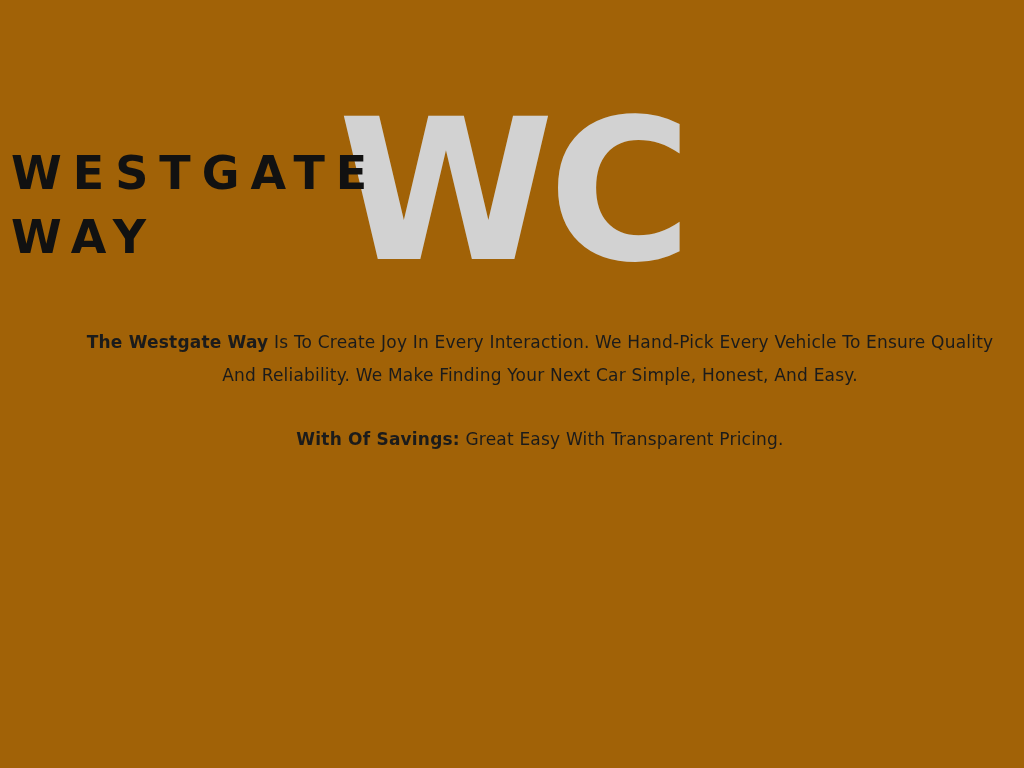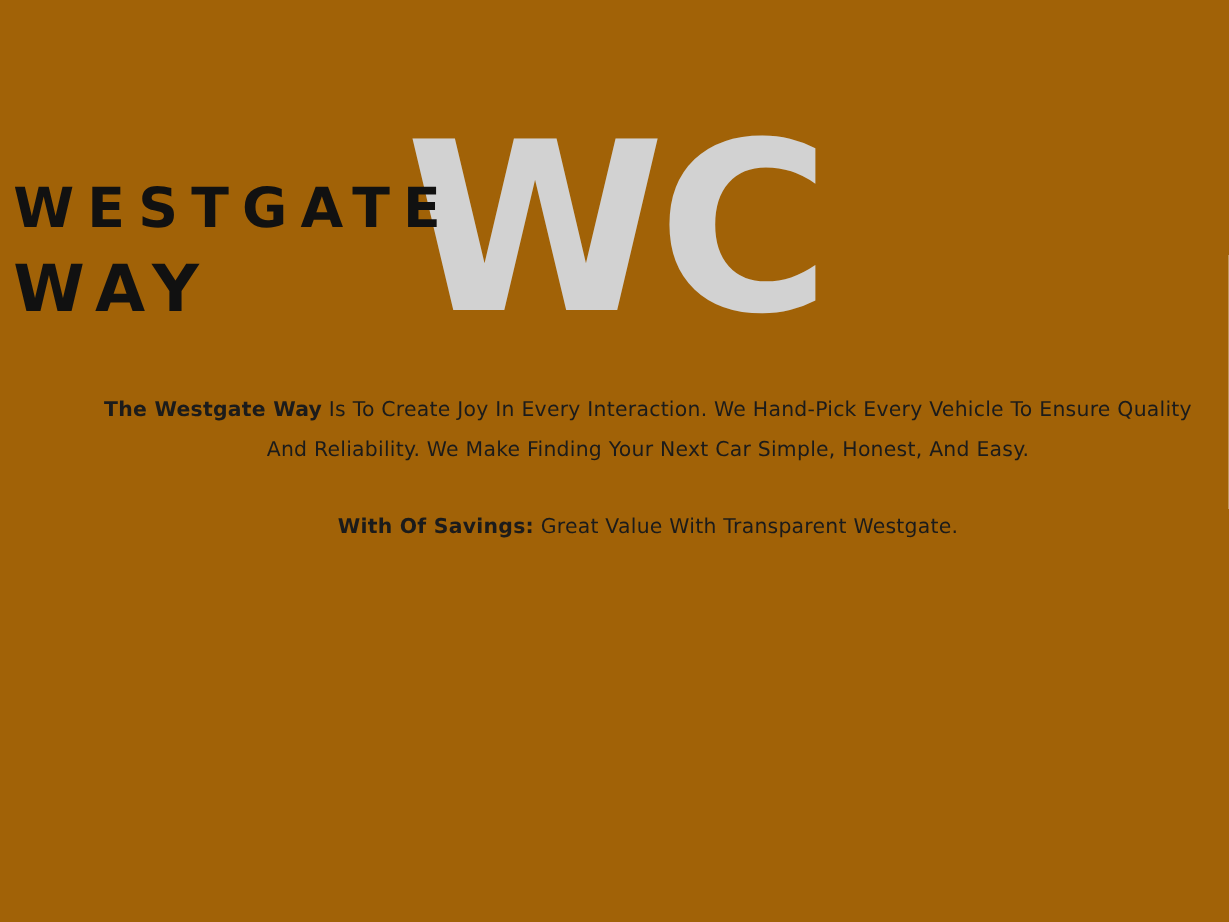--- a/index.html
+++ b/index.html
@@ -68,21 +68,21 @@
     font-size: 46px;
     letter-spacing: 11px;
     line-height: 1;
     text-indent: 11px;
   }
 
   .wordmark-line2 {
     color: #111111;
     font-family: "DejaVu Sans", sans-serif;
     font-weight: 700;
-    font-size: 54px;
+    font-size: 46px;
     letter-spacing: 11px;
     line-height: 1;
     margin-top: 18px;
     text-indent: 11px;
   }
 
   
   .copy {
     position: absolute;
     top: 326px;
@@ -133,18 +133,18 @@
   </div>
 
   <div class="copy">
 
     <p class="para intro">
       <span class="lead">The Westgate Way</span><span> Is To Create Joy In Every Interaction. We Hand-Pick Every Vehicle To Ensure Quality And Reliability. We Make Finding Your Next Car Simple, Honest, And Easy.</span>
     </p>
 
 
     <p class="para point">
-      <span class="lead">With Of Savings:</span><span> Great Value With Transparent Westgate.</span>
+      <span class="lead">With Of Savings:</span><span> Great Easy With Transparent Pricing.</span>
     </p>
 
 
   </div>
 </div>
 
 </body></html>

